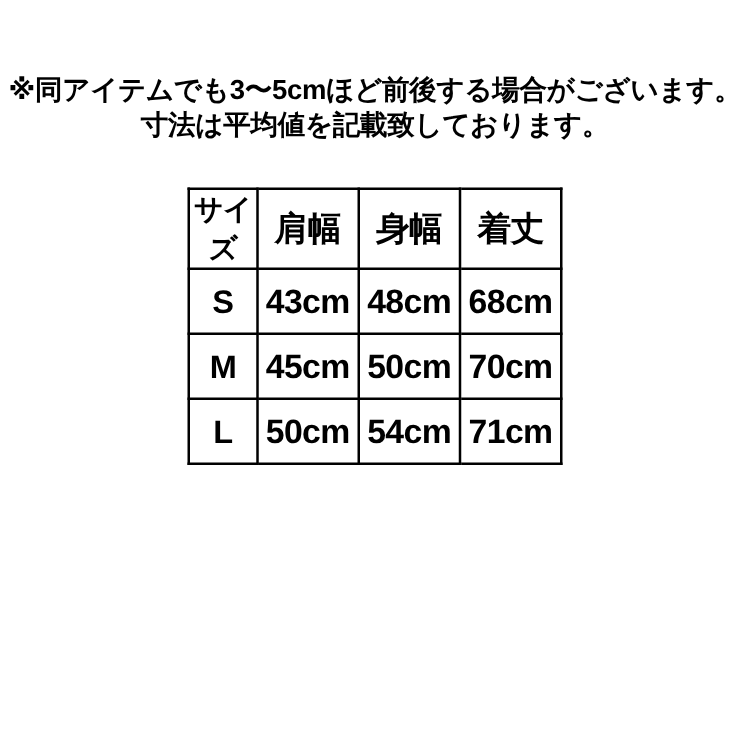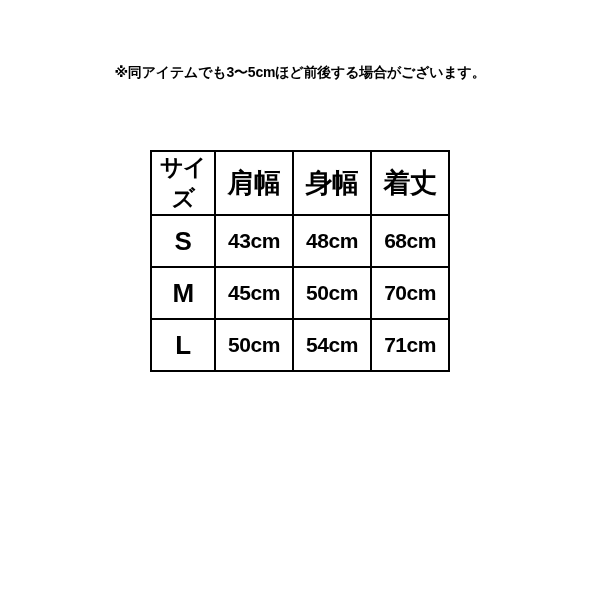--- a/index.html
+++ b/index.html
@@ -21,42 +21,42 @@
     box-sizing: border-box;
   }
   .notes {
     position: absolute;
     top: 58px;
     left: 0;
     width: 600px;
     text-align: center;
   }
   .note-line {
-    font-size: 14px;
+    font-size: 22px;
     font-weight: 700;
     line-height: 28px;
     letter-spacing: -0.2px;
     white-space: nowrap;
   }
   .table-wrap {
     position: absolute;
     top: 150px;
     left: 50%;
     transform: translateX(-50%);
   }
   table.size-table {
     border-collapse: collapse;
     table-layout: fixed;
   }
   table.size-table td {
     border: 2px solid #000000;
     text-align: center;
     vertical-align: middle;
     font-weight: 700;
-    font-size: 21px;
+    font-size: 27px;
     height: 50px;
     padding: 0;
     letter-spacing: -0.5px;
   }
   table.size-table td.col-head {
     width: 94px;
   }
   table.size-table td.col-val {
     width: 96px;
   }
@@ -71,20 +71,21 @@
     font-size: 26px;
   }
 </style>
 </head>
 <body>
 
 <div class="page">
 
   <div class="notes">
     <div class="note-line">※同アイテムでも3〜5cmほど前後する場合がございます。</div>
+    <div class="note-line">寸法は平均値を記載致しております。</div>
   </div>
 
   <div class="table-wrap">
     <table class="size-table">
       <thead>
         <tr>
           <td class="col-head">サイズ</td>
           <td class="col-val">肩幅</td>
           <td class="col-val">身幅</td>
           <td class="col-val">着丈</td>

